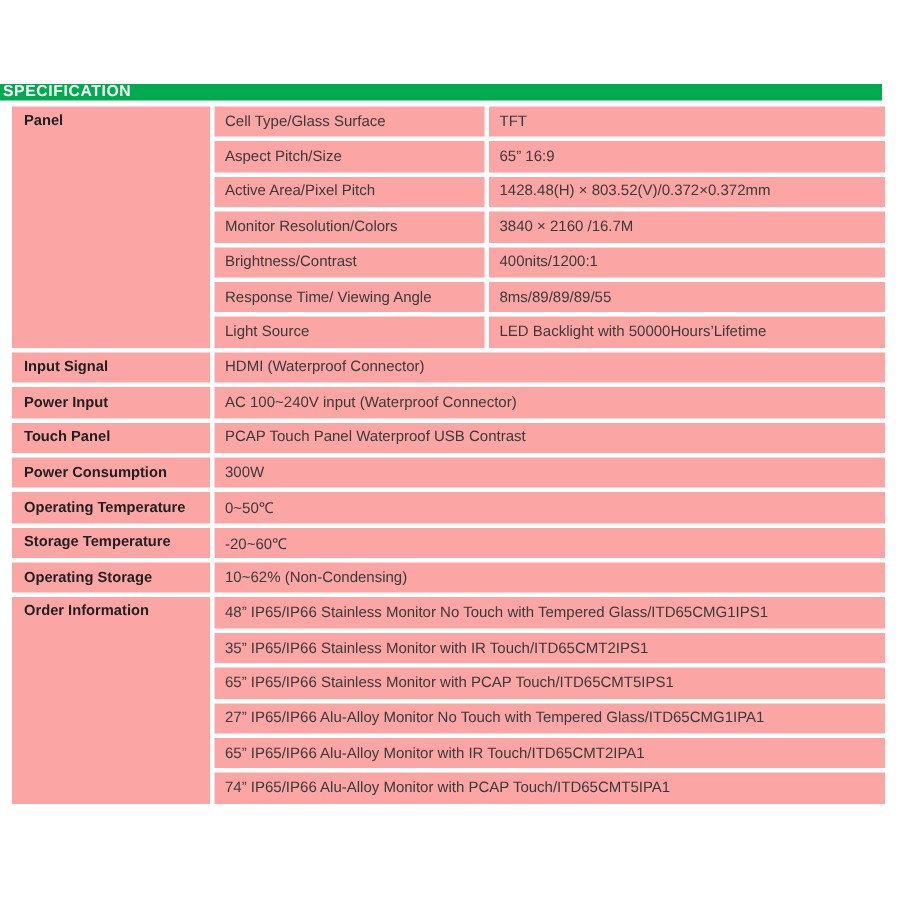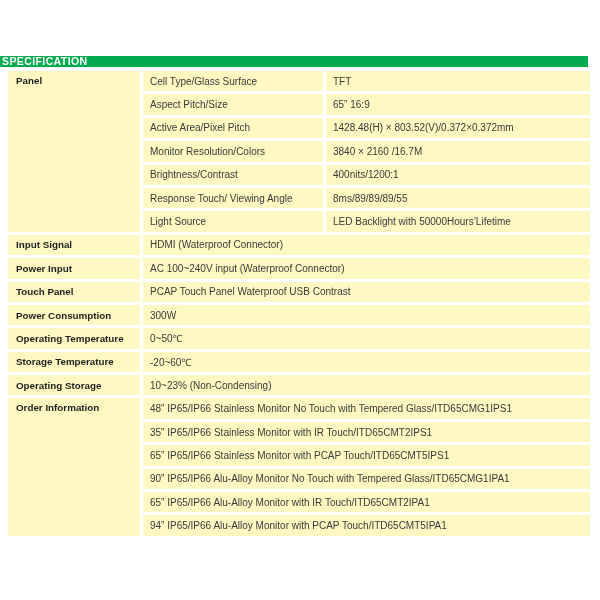--- a/index.html
+++ b/index.html
@@ -44,21 +44,21 @@
     border-collapse: separate;
     border-spacing: 3px;
     table-layout: fixed;
   }
   col.c1 { width: 132px; }
   col.c2 { width: 180px; }
   col.c3 { width: 264px; }
   tr.row { height: 20.4px; }
   td {
     box-sizing: border-box;
-    background: #fef9c3;
+    background: #fca5a5;
     font-size: 10px;
     color: #3a3a3a;
     padding: 0 4px 0 7px;
     vertical-align: middle;
     overflow: hidden;
     white-space: nowrap;
   }
   td.cat {
     font-weight: bold;
     color: #1f1f1f;
@@ -102,21 +102,21 @@
     </tr>
     <tr class="row">
       <td>Monitor Resolution/Colors</td>
       <td>3840 × 2160 /16.7M</td>
     </tr>
     <tr class="row">
       <td>Brightness/Contrast</td>
       <td>400nits/1200:1</td>
     </tr>
     <tr class="row">
-      <td>Response Touch/ Viewing Angle</td>
+      <td>Response Time/ Viewing Angle</td>
       <td>8ms/89/89/89/55</td>
     </tr>
     <tr class="row">
       <td>Light Source</td>
       <td>LED Backlight with 50000Hours’Lifetime</td>
     </tr>
 
     <tr class="row">
       <td class="cat">Input Signal</td>
       <td colspan="2">HDMI (Waterproof Connector)</td>
@@ -136,38 +136,38 @@
     <tr class="row">
       <td class="cat">Operating Temperature</td>
       <td colspan="2">0~50℃</td>
     </tr>
     <tr class="row">
       <td class="cat">Storage Temperature</td>
       <td colspan="2">-20~60℃</td>
     </tr>
     <tr class="row">
       <td class="cat">Operating Storage</td>
-      <td colspan="2">10~23% (Non-Condensing)</td>
+      <td colspan="2">10~62% (Non-Condensing)</td>
     </tr>
 
     <tr class="row">
       <td class="cat span-label" rowspan="6">Order Information</td>
       <td colspan="2">48” IP65/IP66 Stainless Monitor No Touch with Tempered Glass/ITD65CMG1IPS1</td>
     </tr>
     <tr class="row">
       <td colspan="2">35” IP65/IP66 Stainless Monitor with IR Touch/ITD65CMT2IPS1</td>
     </tr>
     <tr class="row">
       <td colspan="2">65” IP65/IP66 Stainless Monitor with PCAP Touch/ITD65CMT5IPS1</td>
     </tr>
     <tr class="row">
-      <td colspan="2">90” IP65/IP66 Alu-Alloy Monitor No Touch with Tempered Glass/ITD65CMG1IPA1</td>
+      <td colspan="2">27” IP65/IP66 Alu-Alloy Monitor No Touch with Tempered Glass/ITD65CMG1IPA1</td>
     </tr>
     <tr class="row">
       <td colspan="2">65” IP65/IP66 Alu-Alloy Monitor with IR Touch/ITD65CMT2IPA1</td>
     </tr>
     <tr class="row">
-      <td colspan="2">94” IP65/IP66 Alu-Alloy Monitor with PCAP Touch/ITD65CMT5IPA1</td>
+      <td colspan="2">74” IP65/IP66 Alu-Alloy Monitor with PCAP Touch/ITD65CMT5IPA1</td>
     </tr>
   </tbody>
     </table>
 
 </div>
 
 </body></html>

